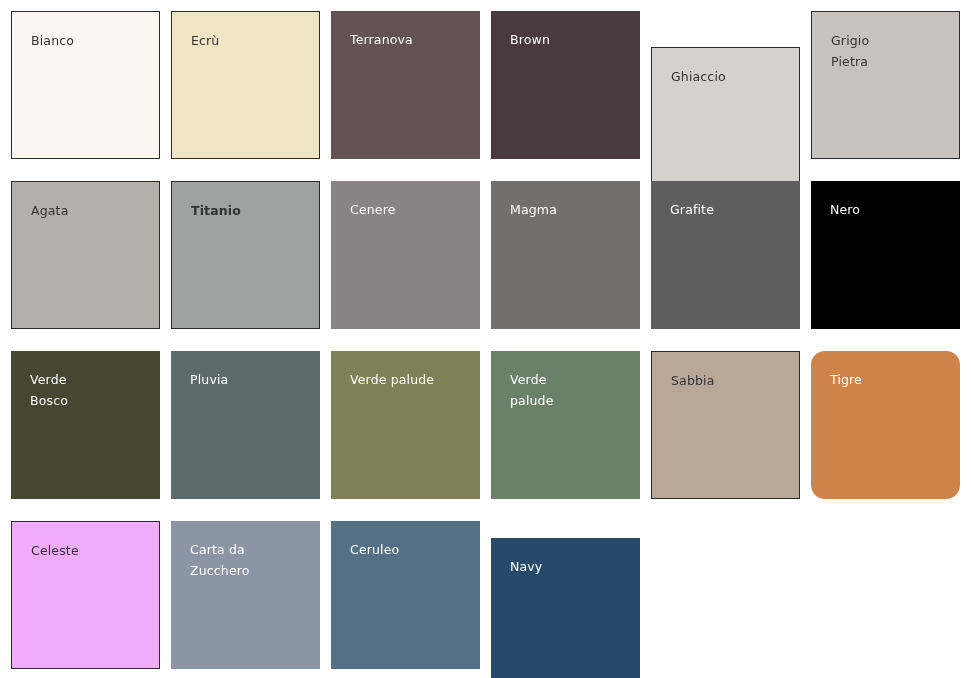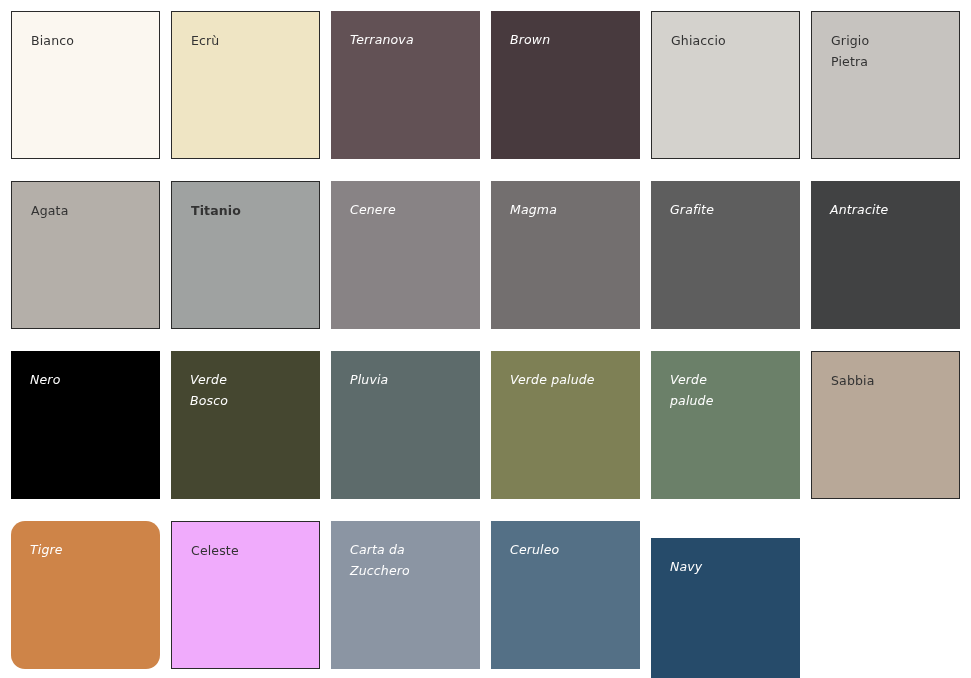--- a/index.html
+++ b/index.html
@@ -38,63 +38,60 @@
     border: 1px solid #2b2b2b;
   }
   .swatch-label {
     font-size: 12.5px;
     line-height: 21px;
     letter-spacing: 0.15px;
     white-space: pre-line;
     display: block;
     max-width: 118px;
   }
-  .light-text .swatch-label { color: #ffffff; font-style: italic; }
+  .light-text .swatch-label { color: #ffffff; }
   .dark-text .swatch-label  { color: #333333; }
 </style>
 </head>
 <body>
 
 <div id="palette-grid" style="background: rgb(255, 255, 255);">
     <div class="swatch dark-text bordered" style="background: rgb(251, 247, 240);">
       <span class="swatch-label">Bianco</span>
     </div>
     <div class="swatch dark-text bordered" style="background: rgb(239, 229, 196);">
       <span class="swatch-label">Ecrù</span>
     </div>
     <div class="swatch light-text" style="background: rgb(98, 81, 85);">
       <span class="swatch-label">Terranova</span>
     </div>
     <div class="swatch light-text" style="background: rgb(72, 58, 62);">
       <span class="swatch-label">Brown</span>
     </div>
-    <div class="swatch dark-text bordered" style="background: rgb(212, 210, 205);">
+    <div class="swatch dark-text bordered" style="background: rgb(212, 210, 205); margin-top: 36px;">
       <span class="swatch-label">Ghiaccio</span>
     </div>
     <div class="swatch dark-text bordered" style="background: rgb(198, 195, 191);">
       <span class="swatch-label">Grigio
 Pietra</span>
     </div>
     <div class="swatch dark-text bordered" style="background: rgb(180, 175, 169);">
       <span class="swatch-label">Agata</span>
     </div>
     <div class="swatch dark-text bordered" style="background: rgb(159, 162, 161); font-weight: bold;">
       <span class="swatch-label">Titanio</span>
     </div>
     <div class="swatch light-text" style="background: rgb(136, 131, 133);">
       <span class="swatch-label">Cenere</span>
     </div>
     <div class="swatch light-text" style="background: rgb(115, 111, 111);">
       <span class="swatch-label">Magma</span>
     </div>
     <div class="swatch light-text" style="background: rgb(94, 94, 94);">
       <span class="swatch-label">Grafite</span>
-    </div>
-    <div class="swatch light-text" style="background: rgb(65, 66, 67);">
-      <span class="swatch-label">Antracite</span>
     </div>
     <div class="swatch light-text" style="background: rgb(0, 0, 0);">
       <span class="swatch-label">Nero</span>
     </div>
     <div class="swatch light-text" style="background: rgb(69, 71, 48);">
       <span class="swatch-label">Verde
 Bosco</span>
     </div>
     <div class="swatch light-text" style="background: rgb(93, 107, 107);">
       <span class="swatch-label">Pluvia</span>

